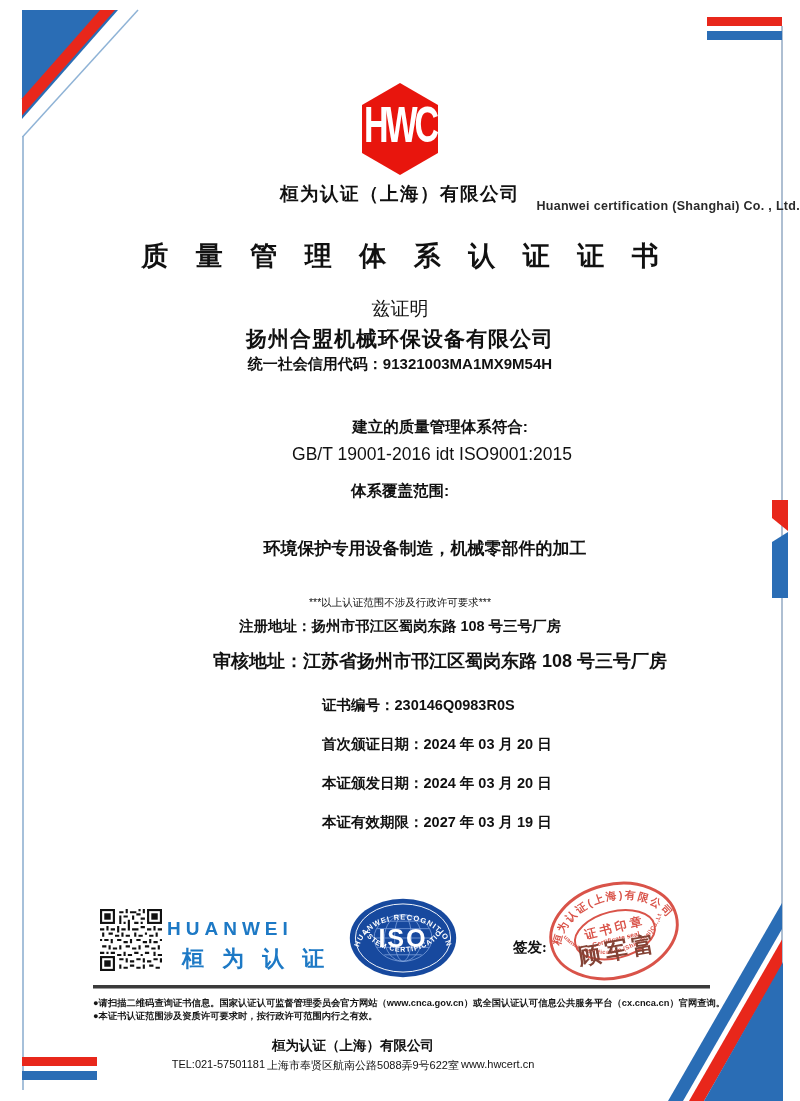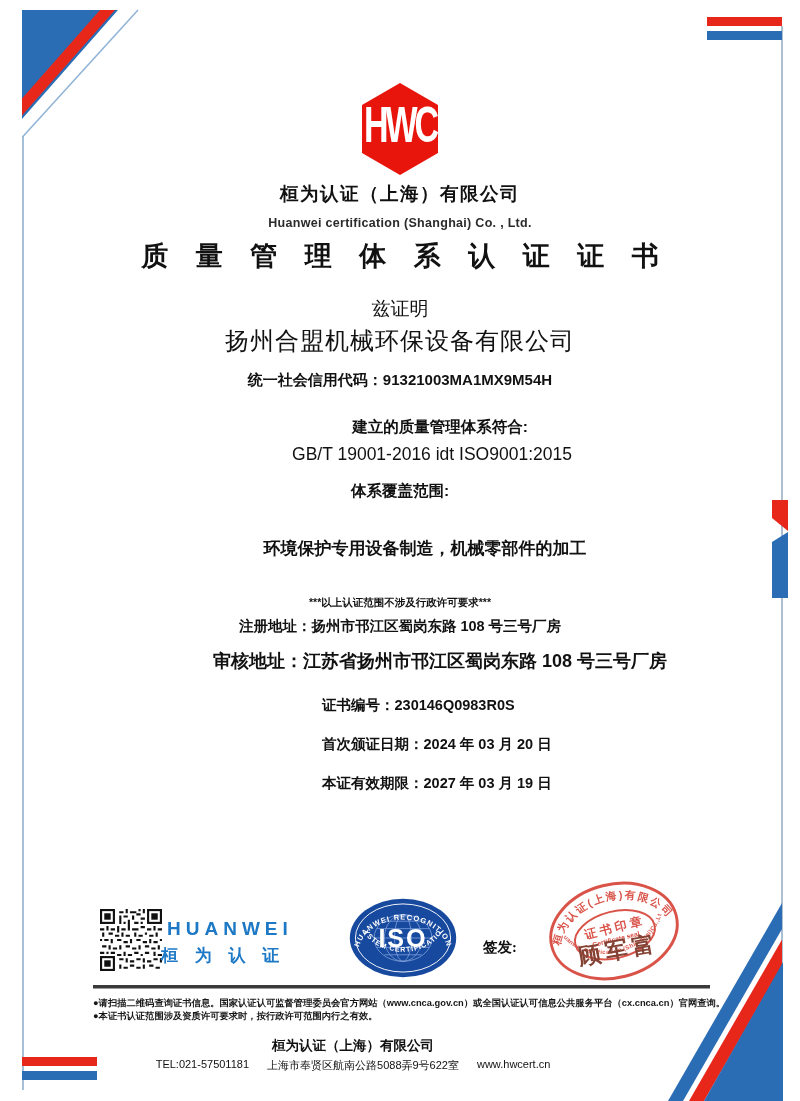--- a/index.html
+++ b/index.html
@@ -17,54 +17,54 @@
   .bar.red{background:#e8271b;}
   .bar.blue{background:#2a6db5;}
   .tr-red{left:707px;top:17px;width:75px;height:9px;}
   .tr-blue{left:707px;top:31px;width:75px;height:9px;}
   .bl-red{left:22px;top:1057px;width:75px;height:9px;}
   .bl-blue{left:22px;top:1071px;width:75px;height:9px;}
 
   
   .logo{left:361px;top:82px;}
   .org-cn{top:181px;font-size:18.5px;font-weight:700;letter-spacing:1.5px;}
-  .org-en{top:216px;font-size:12.5px;font-weight:600;color:#2b2b2b;letter-spacing:.3px;}
+  .org-en{top:199px;font-size:12.5px;font-weight:600;color:#2b2b2b;letter-spacing:.3px;text-align:right;}
   .title{top:238px;font-size:27px;font-weight:700;letter-spacing:10px;text-indent:10px;}
 
   .zhengming{top:296px;font-size:19px;font-weight:500;}
-  .company{top:325px;font-size:24px;font-weight:400;letter-spacing:1px;}
-  .code{top:371px;font-size:15px;font-weight:600;}
+  .company{top:325px;font-size:21px;font-weight:700;letter-spacing:1px;}
+  .code{top:355px;font-size:15px;font-weight:600;}
   .conform{top:417px;font-size:15.5px;font-weight:600;padding-left:40px;}
   .standard{top:444px;font-size:17.5px;font-weight:500;padding-left:32px;}
   .scope-label{top:481px;font-size:15.5px;font-weight:600;}
   .scope{top:537px;left:425px;transform:translateX(-50%);font-size:17px;font-weight:600;}
-  .disclaimer{top:596px;font-size:10.5px;font-weight:700;}
+  .disclaimer{top:596px;font-size:10.5px;font-weight:400;}
   .addr1{top:617px;font-size:14.5px;font-weight:600;}
   .addr2{top:649px;font-size:18px;font-weight:600;padding-left:40px;}
 
   .fields{left:322px;top:696px;display:flex;flex-direction:column;gap:20px;
           font-size:14.5px;font-weight:600;}
   .fields .row{white-space:nowrap;}
 
   
   .qr{left:100px;top:908px;}
   .hw-en{left:167px;top:918px;font-size:19px;font-weight:700;color:#1d79c5;letter-spacing:5px;}
-  .hw-cn{left:161px;top:944px;font-size:17px;font-weight:600;color:#1d79c5;letter-spacing:6px;}
+  .hw-cn{left:182px;top:944px;font-size:22px;font-weight:600;color:#1d79c5;letter-spacing:6px;}
   .iso{left:347px;top:896px;}
-  .qianfa{left:483px;top:938px;font-size:14.5px;font-weight:700;font-family:Liberation Serif, serif;}
+  .qianfa{left:513px;top:938px;font-size:14.5px;font-weight:700;font-family:Liberation Serif, serif;}
   .redseal{left:546px;top:880px;transform:rotate(-14deg);}
 
   
   .divider{left:93px;top:985px;width:617px;height:4px;
            background:linear-gradient(#3a3a3a 0 70%,#9a9a9a 70% 100%);}
   .notes{left:93px;top:997px;font-size:9.3px;font-weight:600;line-height:13.2px;color:#161616;}
   .notes div{white-space:nowrap;}
   .f-org{left:0;width:706px;text-align:center;top:1037px;font-size:13.5px;font-weight:600;}
   .f-tel{left:0;width:706px;top:1058px;font-size:11px;font-weight:500;
-         display:flex;justify-content:center;gap:18px;}
+         display:flex;justify-content:center;gap:2px;}
 </style>
 </head>
 <body>
 
 <div class="page">
 
   <div class="abs border-left"></div>
   <div class="abs border-right"></div>
 
   <svg class="abs" style="left:0;top:0" width="160" height="160" viewBox="0 0 160 160">
@@ -109,20 +109,21 @@
   <div class="abs scope">环境保护专用设备制造，机械零部件的加工</div>
   <div class="abs ctr scope-label">体系覆盖范围:</div>
   <div class="abs ctr disclaimer">***以上认证范围不涉及行政许可要求***</div>
 
   <div class="abs ctr addr1"><span>注册地址：</span><span>扬州市邗江区蜀岗东路 108 号三号厂房</span></div>
   <div class="abs ctr addr2"><span>审核地址：</span><span>江苏省扬州市邗江区蜀岗东路 108 号三号厂房</span></div>
 
   <div class="abs fields">
     <div class="row"><span>证书编号：</span><span>230146Q0983R0S</span></div>
     <div class="row"><span>首次颁证日期：</span><span>2024 年 03 月 20 日</span></div>
+    <div class="row"><span>本证颁发日期：</span><span>2024 年 03 月 20 日</span></div>
     <div class="row"><span>本证有效期限：</span><span>2027 年 03 月 19 日</span></div>
   </div>
 
   <svg class="abs qr" width="62" height="64" viewBox="0 0 29 29">
     <rect x="0" y="0" width="29" height="29" fill="#fff"></rect>
     <g fill="#111">
       <rect x="0" y="0" width="7" height="7"></rect>
         <rect x="22" y="0" width="7" height="7"></rect>
         <rect x="0" y="22" width="7" height="7"></rect>
     </g>

